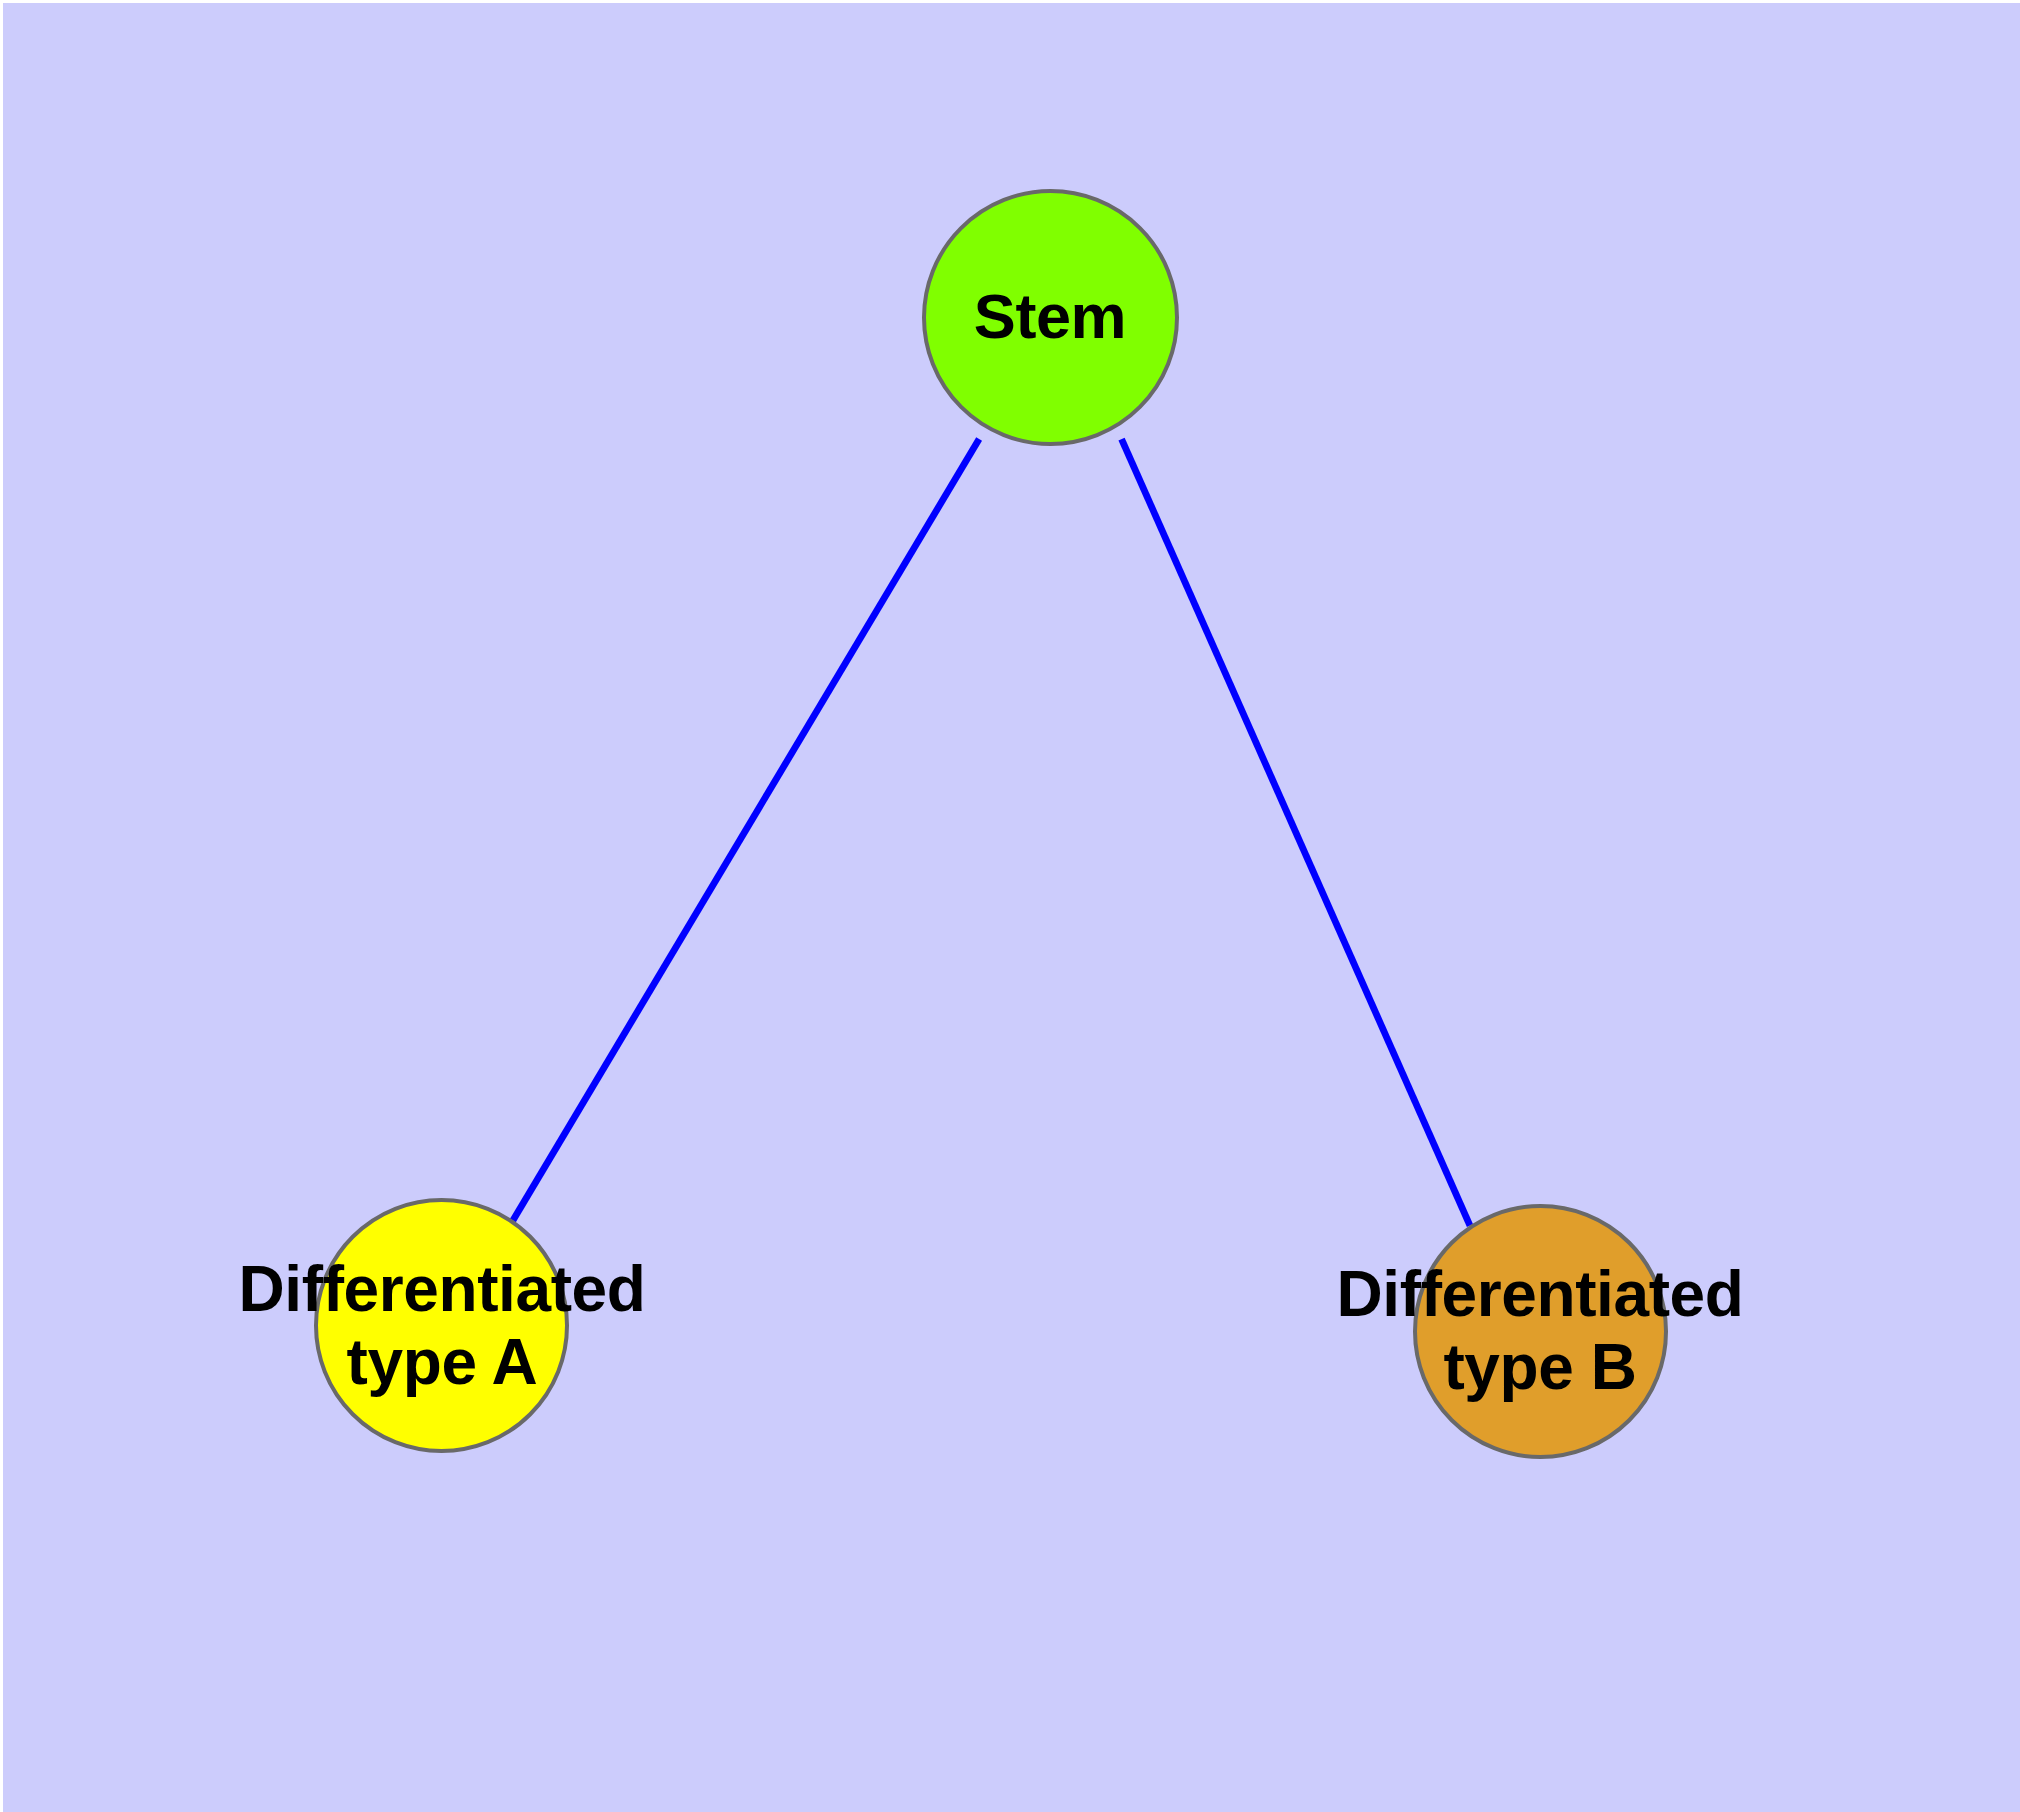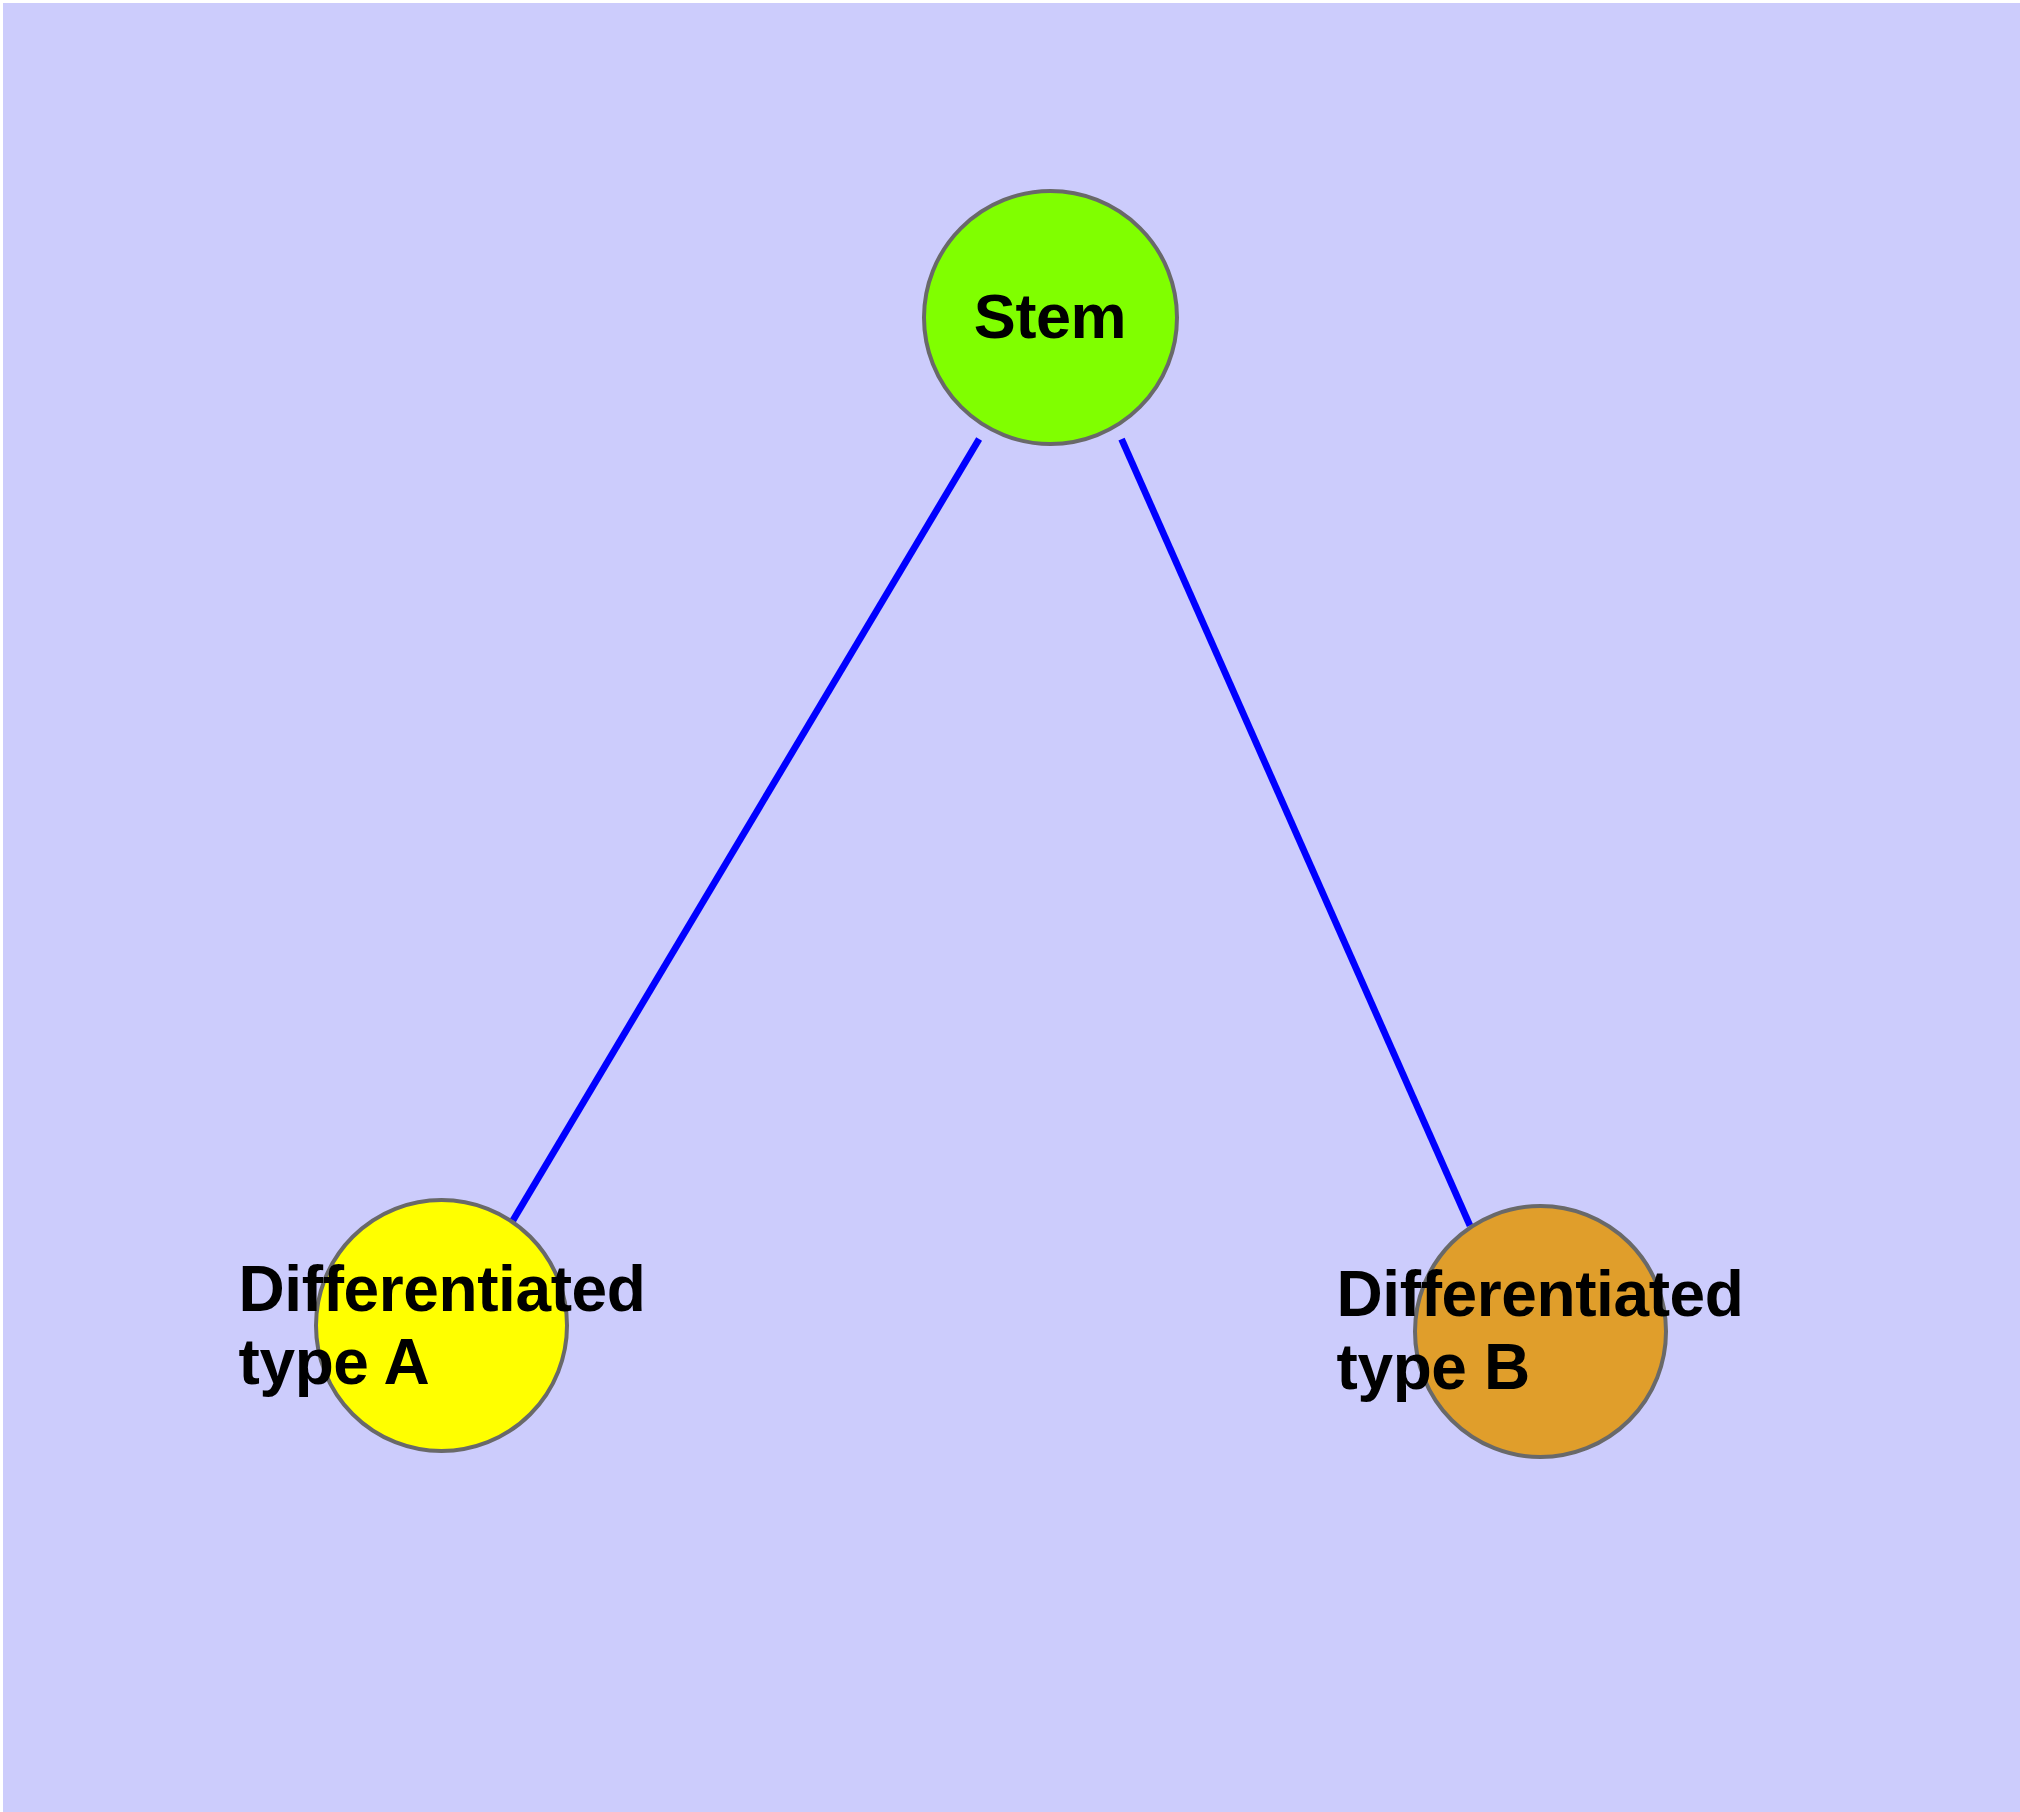--- a/index.html
+++ b/index.html
@@ -33,20 +33,21 @@
   .node {
     position: absolute;
     border-radius: 50%;
     box-sizing: border-box;
     border: 4.2px solid #696969;
   }
   .node-label {
     position: absolute;
     color: #000000;
     font-weight: bold;
+    text-align: center;
     line-height: 1.14;
     white-space: pre;
     letter-spacing: -0.4px;
     transform: translate(-50%, -50%);
     pointer-events: none;
   }
   #node-stem {
     left: 922px;
     top: 189px;
     width: 257px;

